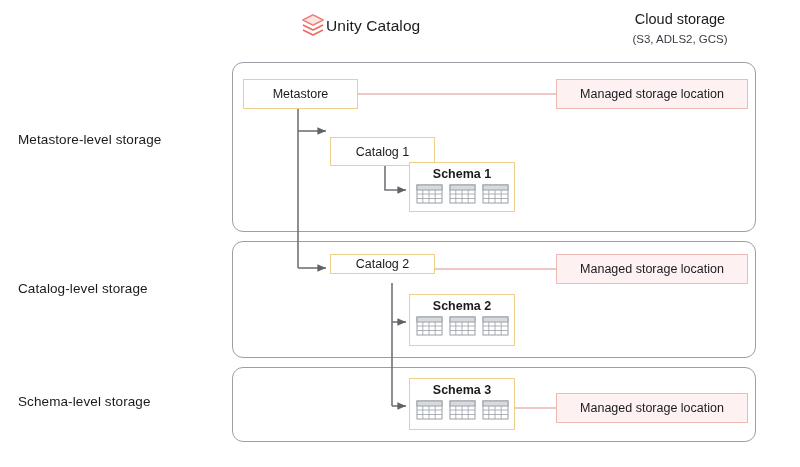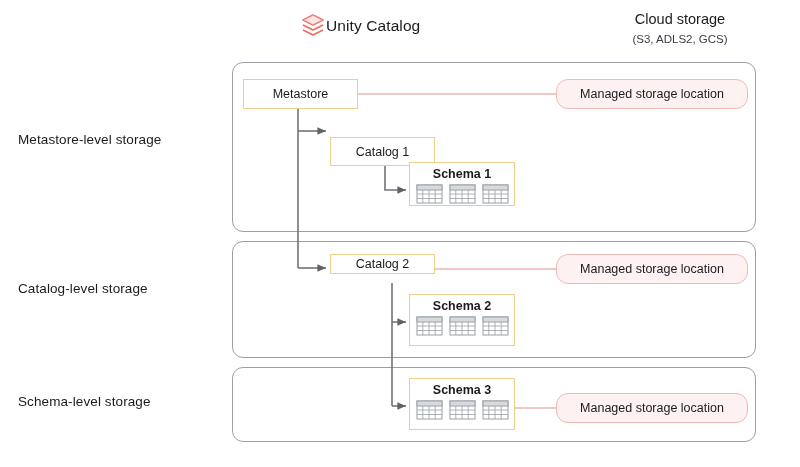--- a/index.html
+++ b/index.html
@@ -70,21 +70,21 @@
   .schema-tables { display: flex; gap: 6px; }
 
   
   .tbl { width: 27px; height: 20px; display: block; }
 
   
   .storebox {
     position: absolute; box-sizing: border-box;
     border: 1.3px solid #f0b9b4;
     background: #fdf2f1;
-    border-radius: 12px;
+    border-radius: 0;
     display: flex; align-items: center; justify-content: center;
     font-size: 12.5px; color: #1b1b1f; white-space: nowrap;
   }
 
   
   #wires { position: absolute; left: 0; top: 0; width: 800px; height: 467px; pointer-events: none; }
 </style>
 </head>
 <body>
 
@@ -142,21 +142,21 @@
   </svg>
 
   <div class="node" style="left:243px; top:79px; width:115px; height:30px;">
     <span>Metastore</span>
   </div>
 
   <div class="node" style="left:330px; top:117px; width:105px; height:29px;margin-top:20px;">
     <span>Catalog 1</span>
   </div>
 
-  <div class="node schema" style="left:409px; top:162px; width:106px; height:44px;">
+  <div class="node schema" style="left:409px; top:162px; width:106px; height:50px;">
     <span class="schema-title">Schema 1</span>
     <span class="schema-tables">
       <svg class="tbl" viewBox="0 0 27 20">
         <rect x="1" y="1" width="25" height="18" fill="#ffffff" stroke="#9aa0a6" stroke-width="1"></rect>
         <rect x="1" y="1" width="25" height="5" fill="#d6dbe0" stroke="#9aa0a6" stroke-width="1"></rect>
         <g stroke="#9aa0a6" stroke-width=".8">
           <line x1="1" y1="10" x2="26" y2="10"></line>
             <line x1="1" y1="14.5" x2="26" y2="14.5"></line>
           <line x1="6.8" y1="6" x2="6.8" y2="19"></line>
             <line x1="13" y1="6" x2="13" y2="19"></line>

